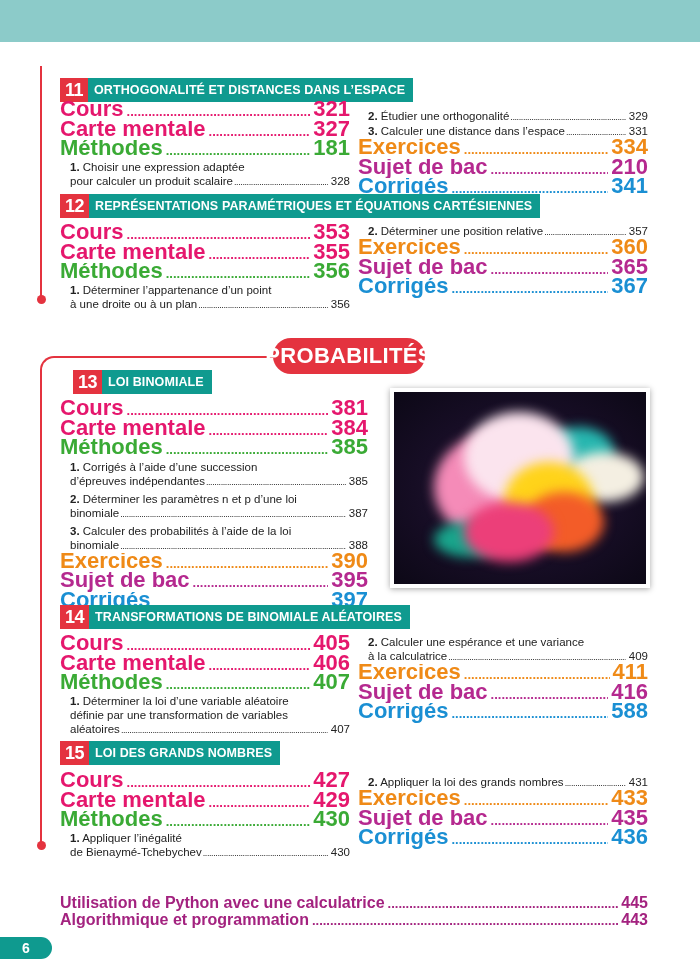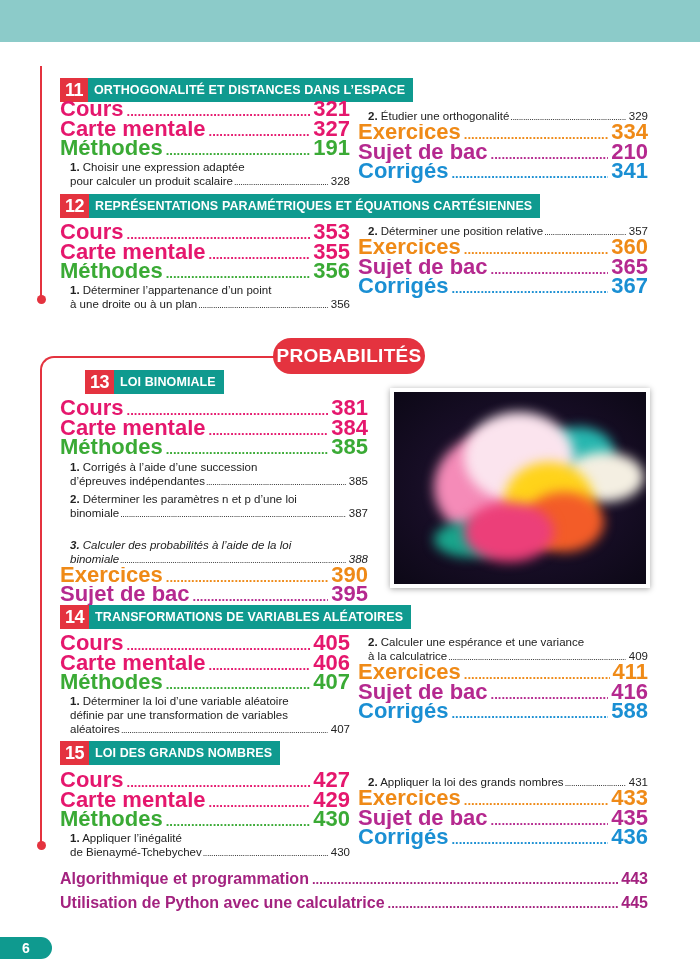--- a/index.html
+++ b/index.html
@@ -28,21 +28,21 @@
   .c-meth { color: #3aaa35; }
   .c-exo { color: #ef8a17; }
   .c-bac { color: #b5298f; }
   .c-corr { color: #1a8fd3; }
 
   .sub { font-size: 11.5px; line-height: 14px; color: #222; padding-left: 10px; }
   .sub .n { font-weight: bold; }
   .sub .row .dots { font-size: 9px; margin: 0 3px 0 1px; letter-spacing: -0.4px; }
 
   .prob-line { position: absolute; left: 40px; top: 356px; width: 260px; height: 40px; border-top: 2px solid #e4333f; border-left: 2px solid #e4333f; border-top-left-radius: 14px; }
-  .prob-pill { position: absolute; left: 273px; top: 338px; width: 152px; height: 36px; border-radius: 18px; background: #e4333f; color: #fff; font-weight: bold; font-size: 19px; display: flex; align-items: center; justify-content: center; letter-spacing: 0.3px; }
+  .prob-pill { position: absolute; left: 273px; top: 338px; width: 152px; height: 36px; border-radius: 18px; background: #e4333f; color: #fff; font-weight: bold; font-size: 22px; display: flex; align-items: center; justify-content: center; letter-spacing: 0.3px; }
 
   .photo { position: absolute; left: 390px; top: 388px; width: 260px; height: 200px; background: #fff; padding: 4px; box-shadow: 0 1px 6px rgba(0,0,0,0.35); }
   .photo-inner { width: 100%; height: 100%; position: relative; overflow: hidden;
     background: radial-gradient(ellipse at 50% 50%, #2a1a3a 0%, #160d24 60%, #0c0816 100%); }
   .blob { position: absolute; border-radius: 50%; filter: blur(6px); }
 
   .appendix { position: absolute; left: 60px; width: 588px; font-size: 16px; font-weight: bold; color: #a3227f; }
   .appendix .dots { font-size: 13px; }
 
   .page-tab { position: absolute; left: 0; top: 937px; width: 52px; height: 22px; background: #0f9a8f; border-radius: 0 11px 11px 0; color: #fff; font-weight: bold; font-size: 14px; display: flex; align-items: center; justify-content: center; }
@@ -69,37 +69,44 @@
       <span class="pg">321</span>
     </div>
   <div class="row big c-carte">
       <span class="lbl">Carte mentale</span>
       <span class="dots"></span>
       <span class="pg">327</span>
     </div>
   <div class="row big c-meth">
       <span class="lbl">Méthodes</span>
       <span class="dots"></span>
-      <span class="pg">191</span>
+      <span class="pg">181</span>
     </div>
   <div class="sub">
     <div><span class="n">1.</span> <span>Choisir une expression adaptée</span></div>
     <div class="row">
         <span class="lbl">pour calculer un produit scalaire</span>
         <span class="dots"></span>
         <span class="pg">328</span>
       </div>
   </div>
 </div>
 <div class="col" style="left:358px; top:101px; width:290px;margin-top:8px;">
   <div class="sub">
     <div class="row">
         <span class="lbl"><span class="n">2.</span> <span>Étudier une orthogonalité</span></span>
         <span class="dots"></span>
         <span class="pg">329</span>
+      </div>
+  </div>
+  <div class="sub">
+    <div class="row">
+        <span class="lbl"><span class="n">3.</span> <span>Calculer une distance dans l’espace</span></span>
+        <span class="dots"></span>
+        <span class="pg">331</span>
       </div>
   </div>
   <div class="row big c-exo">
       <span class="lbl">Exercices</span>
       <span class="dots"></span>
       <span class="pg">334</span>
     </div>
   <div class="row big c-bac">
       <span class="lbl">Sujet de bac</span>
       <span class="dots"></span>
@@ -161,21 +168,21 @@
     </div>
   <div class="row big c-corr">
       <span class="lbl">Corrigés</span>
       <span class="dots"></span>
       <span class="pg">367</span>
     </div>
 </div>
 
 <div class="prob-pill">PROBABILITÉS</div>
 
-<div class="chap-header" style="left:60px; top:370px;padding-left:25px;">
+<div class="chap-header" style="left:48px; top:370px;padding-left:25px;">
   <span class="chap-num">13</span>
   <span class="chap-title">LOI BINOMIALE</span>
 </div>
 <div class="col" style="left:60px; top:400px; width:308px;">
   <div class="row big c-cours">
       <span class="lbl">Cours</span>
       <span class="dots"></span>
       <span class="pg">381</span>
     </div>
   <div class="row big c-carte">
@@ -197,21 +204,21 @@
       </div>
   </div>
   <div class="sub" style="margin-top:3px;">
     <div><span class="n">2.</span> <span>Déterminer les paramètres n et p d’une loi</span></div>
     <div class="row">
         <span class="lbl">binomiale</span>
         <span class="dots"></span>
         <span class="pg">387</span>
       </div>
   </div>
-  <div class="sub" style="margin-top:17px;font-style:italic;">
+  <div class="sub" style="margin-top:3px;">
     <div><span class="n">3.</span> <span>Calculer des probabilités à l’aide de la loi</span></div>
     <div class="row">
         <span class="lbl">binomiale</span>
         <span class="dots"></span>
         <span class="pg">388</span>
       </div>
   </div>
   <div class="row big c-exo">
       <span class="lbl">Exercices</span>
       <span class="dots"></span>
@@ -237,21 +244,21 @@
     <div class="blob" style="left:70px; top:20px; width:110px; height:90px; background:#fbe4ee;"></div>
     <div class="blob" style="left:110px; top:70px; width:90px; height:80px; background:#ffd31a;"></div>
     <div class="blob" style="left:130px; top:100px; width:80px; height:60px; background:#f35c28;"></div>
     <div class="blob" style="left:40px; top:130px; width:70px; height:35px; background:#19a58c;"></div>
     <div class="blob" style="left:70px; top:110px; width:90px; height:60px; background:#ec3f79;"></div>
   </div>
 </div>
 
 <div class="chap-header" style="left:60px; top:605px;">
   <span class="chap-num">14</span>
-  <span class="chap-title">TRANSFORMATIONS DE VARIABLES ALÉATOIRES</span>
+  <span class="chap-title">TRANSFORMATIONS DE BINOMIALE ALÉATOIRES</span>
 </div>
 <div class="col" style="left:60px; top:635px; width:290px;">
   <div class="row big c-cours">
       <span class="lbl">Cours</span>
       <span class="dots"></span>
       <span class="pg">405</span>
     </div>
   <div class="row big c-carte">
       <span class="lbl">Carte mentale</span>
       <span class="dots"></span>
@@ -345,21 +352,21 @@
       <span class="dots"></span>
       <span class="pg">435</span>
     </div>
   <div class="row big c-corr">
       <span class="lbl">Corrigés</span>
       <span class="dots"></span>
       <span class="pg">436</span>
     </div>
 </div>
 
-<div class="appendix row" style="top:870px;">
+<div class="appendix row" style="top:911px;">
     <span class="lbl">Algorithmique et programmation</span>
     <span class="dots"></span>
     <span class="pg">443</span>
   </div>
 <div class="appendix row" style="top:894px;">
     <span class="lbl">Utilisation de Python avec une calculatrice</span>
     <span class="dots"></span>
     <span class="pg">445</span>
   </div>
 

